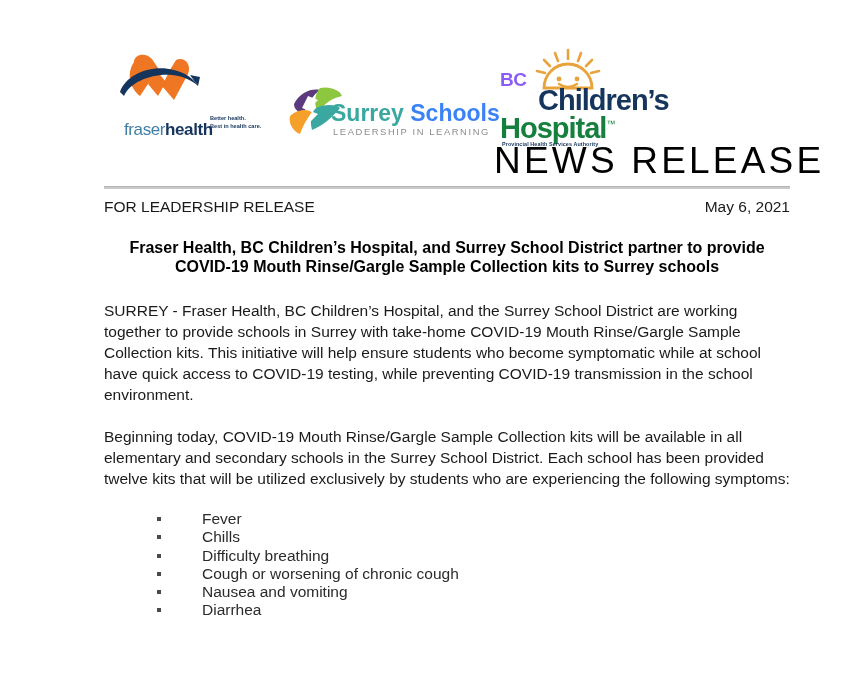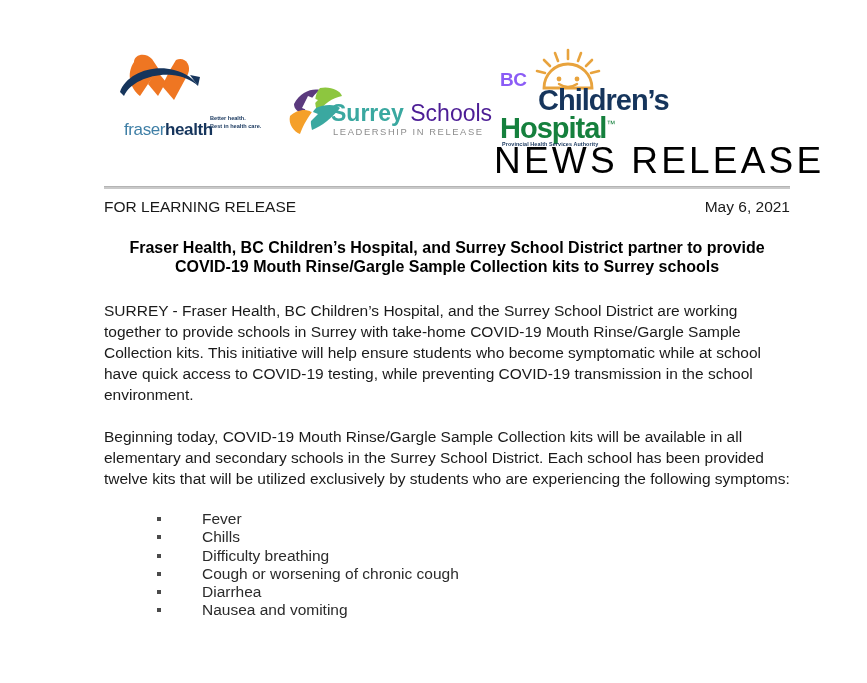--- a/index.html
+++ b/index.html
@@ -84,21 +84,21 @@
   .ss-name {
     position: absolute;
     left: 45px;
     top: 14px;
     font-size: 23px;
     color: #3aa8a0;
     letter-spacing: 0px;
     white-space: nowrap;
   }
   .ss-name .ss-bold { font-weight: bold; }
-  .ss-name .ss-light { color: #4c1d95; font-weight: 400; text-align: center; }
+  .ss-name .ss-light { color: #3b82f6; font-weight: 700; text-align: center; }
   .ss-tagline {
     position: absolute;
     left: 47px;
     top: 40px;
     font-size: 9.4px;
     letter-spacing: 1.6px;
     color: #8c8c8c;
     white-space: nowrap;
   }
 
@@ -270,21 +270,21 @@
     <div class="ss-mark">
       <svg viewBox="0 0 58 50" width="58" height="50" xmlns="http://www.w3.org/2000/svg">
         <path d="M8 18 C14 6, 26 2, 34 4 C26 10, 22 18, 18 26 C14 28, 8 24, 8 18 Z" fill="#5b3a7e"></path>
         <path d="M34 2 C44 0, 54 4, 56 10 C46 12, 38 18, 32 26 C28 20, 28 8, 34 2 Z" fill="#8dc63f"></path>
         <path d="M30 22 C38 18, 50 18, 54 22 C46 32, 36 40, 26 44 C24 36, 24 28, 30 22 Z" fill="#3aa8a0"></path>
         <path d="M4 30 C10 24, 20 22, 26 26 C20 34, 16 42, 14 48 C8 46, 2 38, 4 30 Z" fill="#f5a02a"></path>
         <path d="M22 10 L32 14 L22 24 L32 28 L20 40 L26 26 L16 22 Z" fill="#ffffff"></path>
       </svg>
     </div>
     <div class="ss-name"><span class="ss-bold">Surrey</span><span class="ss-light"> Schools</span></div>
-    <div class="ss-tagline">LEADERSHIP IN RELEASE</div>
+    <div class="ss-tagline">LEADERSHIP IN LEARNING</div>
   </div>
 
   <div class="bc-logo">
     <div class="bc-sun">
       <svg viewBox="0 0 76 42" width="76" height="42" xmlns="http://www.w3.org/2000/svg">
         <g stroke="#e8a33d" stroke-width="2.6" stroke-linecap="round">
           <line x1="38" y1="2" x2="38" y2="11"></line>
           <line x1="25" y1="5" x2="28" y2="13"></line>
           <line x1="51" y1="5" x2="48" y2="13"></line>
           <line x1="14" y1="12" x2="20" y2="18"></line>
@@ -304,32 +304,32 @@
     <div class="bc-tagline">Provincial Health Services Authority</div>
   </div>
 
   <div class="news-release">NEWS RELEASE</div>
   <div class="rule"></div>
 </div>
 
 <div class="doc">
 
   <div class="release-row">
-    <div>FOR LEARNING RELEASE</div>
+    <div>FOR LEADERSHIP RELEASE</div>
     <div>May 6, 2021</div>
   </div>
 
   <div class="headline">Fraser Health, BC Children’s Hospital, and Surrey School District partner to provide COVID-19 Mouth Rinse/Gargle Sample Collection kits to Surrey schools</div>
 
   <div class="para">SURREY - Fraser Health, BC Children’s Hospital, and the Surrey School District are working together to provide schools in Surrey with take-home COVID-19 Mouth Rinse/Gargle Sample Collection kits. This initiative will help ensure students who become symptomatic while at school have quick access to COVID-19 testing, while preventing COVID-19 transmission in the school environment.</div>
 
   <div class="para">Beginning today, COVID-19 Mouth Rinse/Gargle Sample Collection kits will be available in all elementary and secondary schools in the Surrey School District. Each school has been provided twelve kits that will be utilized exclusively by students who are experiencing the following symptoms:</div>
 
   <ul class="symptom-list" id="symptom-list">
   <li class="symptom-item"><span class="symptom-bullet"></span><span>Fever</span></li>
       <li class="symptom-item"><span class="symptom-bullet"></span><span>Chills</span></li>
       <li class="symptom-item"><span class="symptom-bullet"></span><span>Difficulty breathing</span></li>
       <li class="symptom-item"><span class="symptom-bullet"></span><span>Cough or worsening of chronic cough</span></li>
+      <li class="symptom-item"><span class="symptom-bullet"></span><span>Nausea and vomiting</span></li>
       <li class="symptom-item"><span class="symptom-bullet"></span><span>Diarrhea</span></li>
-      <li class="symptom-item"><span class="symptom-bullet"></span><span>Nausea and vomiting</span></li>
     </ul>
 
 </div>
 
 </body></html>

